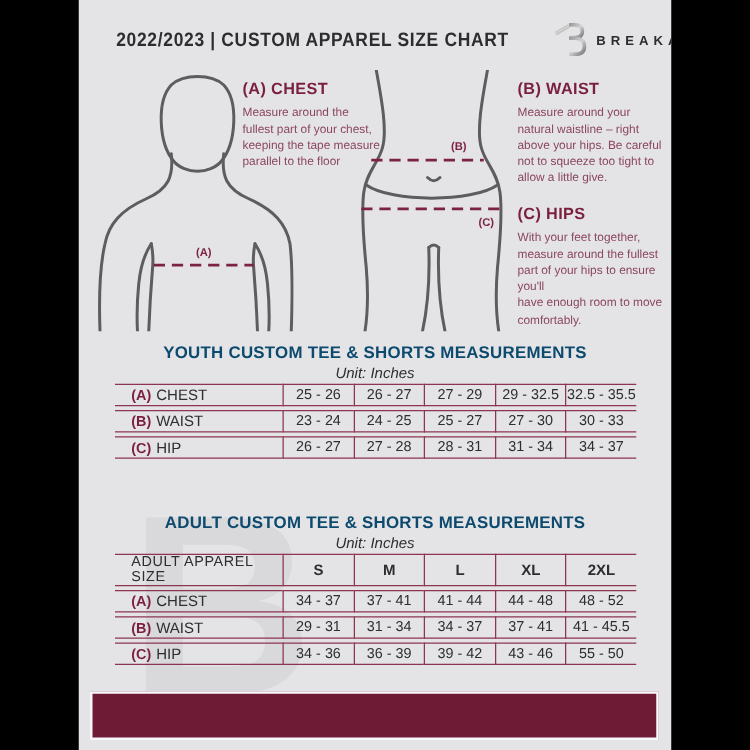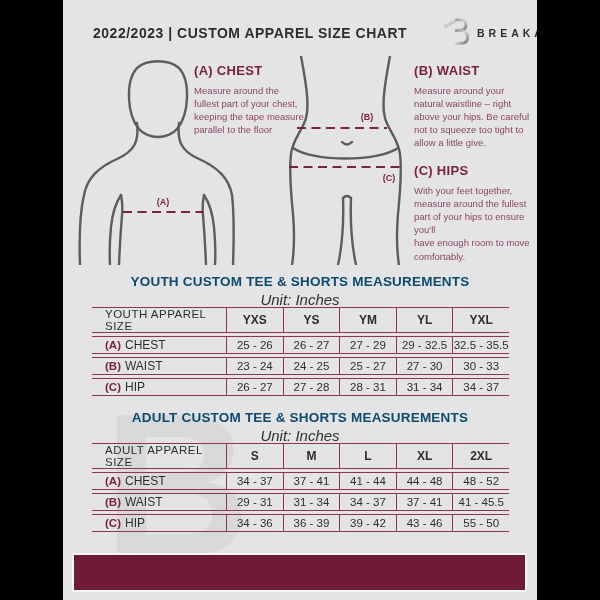--- a/index.html
+++ b/index.html
@@ -30,21 +30,21 @@
   .guide-desc{margin-top:6px;font-size:9.5px;line-height:1.38;
     color:#8b4560;white-space:pre-line;}
   
   .watermark{
     position:absolute;left:40px;top:382px;font-size:205px;font-weight:bold;
     color:#d9d9dc;line-height:1;z-index:0;user-select:none;
   }
   
   .section-title{position:absolute;width:100%;text-align:center;z-index:1;}
   .section-title .t{font-size:13.5px;font-weight:bold;color:#0c4a6e;letter-spacing:.2px;}
-  .section-title .u{font-size:15px;font-style:italic;color:#2e2e30;margin-top:2px;}
+  .section-title .u{font-size:12px;font-style:italic;color:#2e2e30;margin-top:2px;}
   .size-table{
     position:absolute;left:29px;width:417px;z-index:1;
     border-collapse:separate;border-spacing:0 3px;table-layout:fixed;
   }
   .size-table th,.size-table td{
     background:transparent;height:16px;padding:0;margin:0;
     border-top:1px solid #8d3550;border-bottom:1px solid #8d3550;
     font-size:11.5px;color:#2e2e30;text-align:center;vertical-align:middle;
   }
   .size-table th{height:18px;}
@@ -146,28 +146,20 @@
   <table class="size-table" style="top:304px;">
     <colgroup>
         <col style="width:134px">
         <col>
         <col>
         <col>
         <col>
         <col>
       </colgroup>
     <tbody>
-        <tr>
-      <th class="lbl">YOUTH APPAREL SIZE</th>
-      <th class="c">YXS</th>
-      <th class="c">YS</th>
-      <th class="c">YM</th>
-      <th class="c">YL</th>
-      <th class="c">YXL</th>
-    </tr>
     <tr>
       <td class="lbl"><span class="row-prefix">(A)</span><span class="row-label">CHEST</span></td>
       <td class="c">25 - 26</td>
       <td class="c">26 - 27</td>
       <td class="c">27 - 29</td>
       <td class="c">29 - 32.5</td>
       <td class="c">32.5 - 35.5</td>
     </tr>
     <tr>
       <td class="lbl"><span class="row-prefix">(B)</span><span class="row-label">WAIST</span></td>

